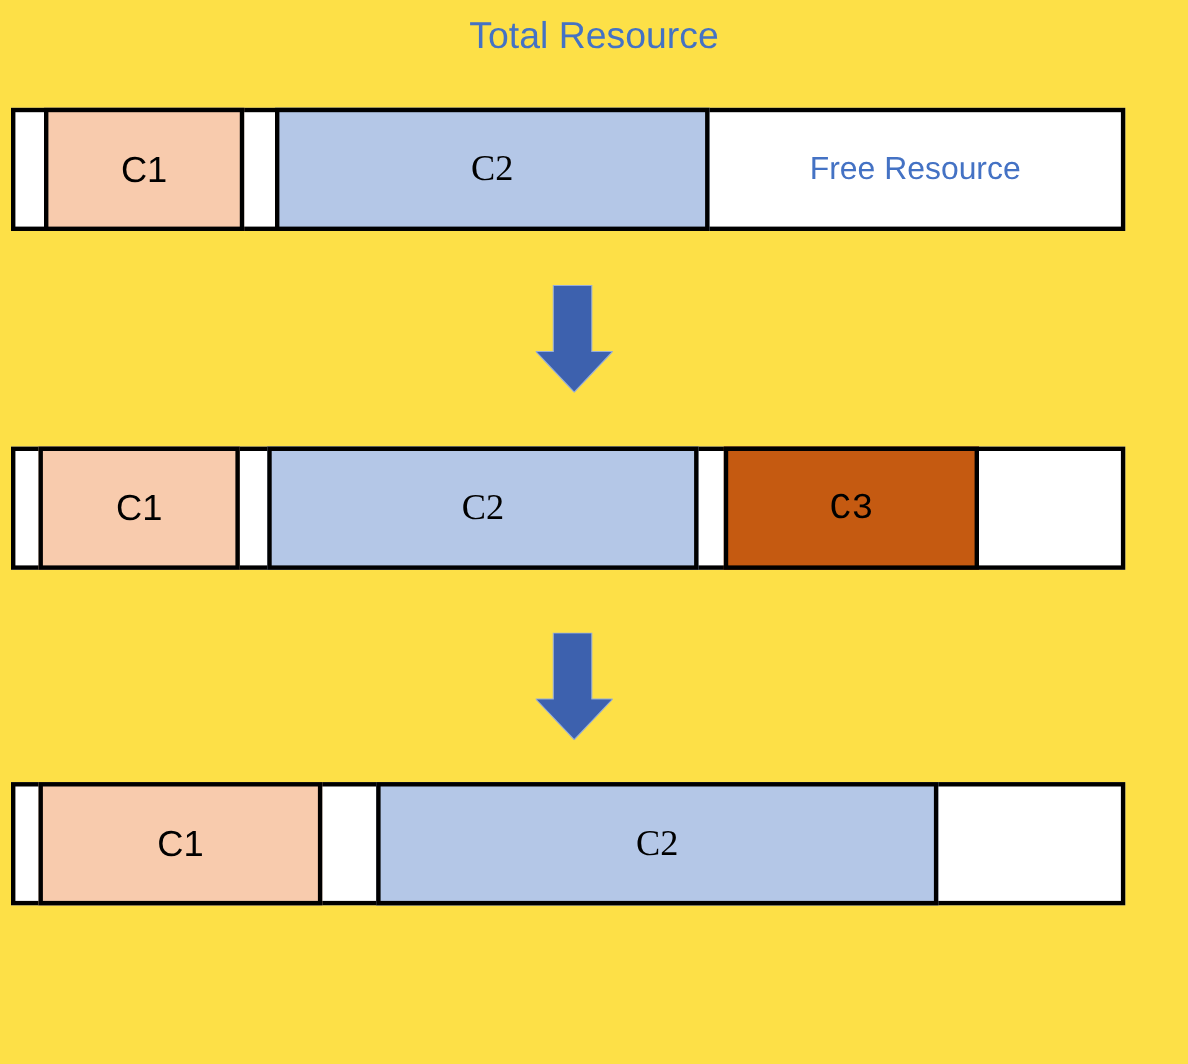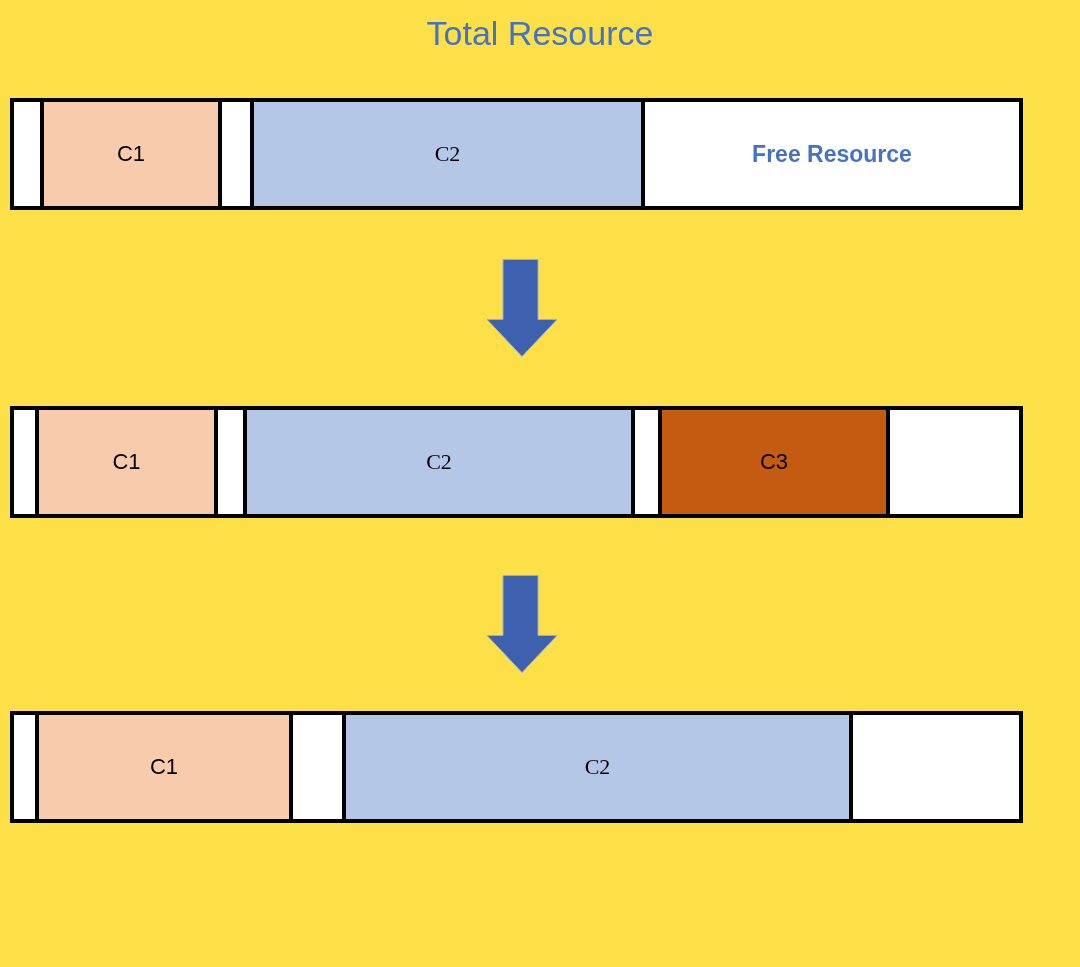--- a/index.html
+++ b/index.html
@@ -39,47 +39,46 @@
   .bar3 { top: 711px; }
   .seg {
     position: absolute;
     top: -4px;
     bottom: -4px;
     border: 4px solid #000000;
     box-sizing: border-box;
     display: flex;
     align-items: center;
     justify-content: center;
-    font-size: 22px;
+    font-size: 33px;
     color: #000000;
   }
   .fill-c1 { background: #F8CBAD; }
   .fill-c2 { background: #B4C7E7; font-family: Liberation Serif, serif; }
   .fill-c3 { background: #C55A11; }
 
   .b1-c1 { left: 26px;  width: 182px; }
   .b1-c2 { left: 236px; width: 395px; }
   .b2-c1 { left: 21px;  width: 183px; }
   .b2-c2 { left: 229px; width: 392px; }
-  .b2-c3 { left: 644px; width: 232px; }
+  .b2-c3 { left: 644px; width: 232px; font-family: Liberation Mono, monospace; }
   .b3-c1 { left: 21px;  width: 258px; }
   .b3-c2 { left: 328px; width: 511px; }
 
   .free-label {
     position: absolute;
     top: 0;
     bottom: 0;
     left: 631px;
     right: 0;
     display: flex;
     align-items: center;
     justify-content: center;
-    font-size: 23px;
+    font-size: 29px;
     color: #4472C4;
-    font-weight: bold;
   }
   .arrow {
     position: absolute;
     left: 487px;
     width: 70px;
     height: 98px;
   }
   .arrow1 { top: 259px; }
   .arrow2 { top: 575px; }
 

